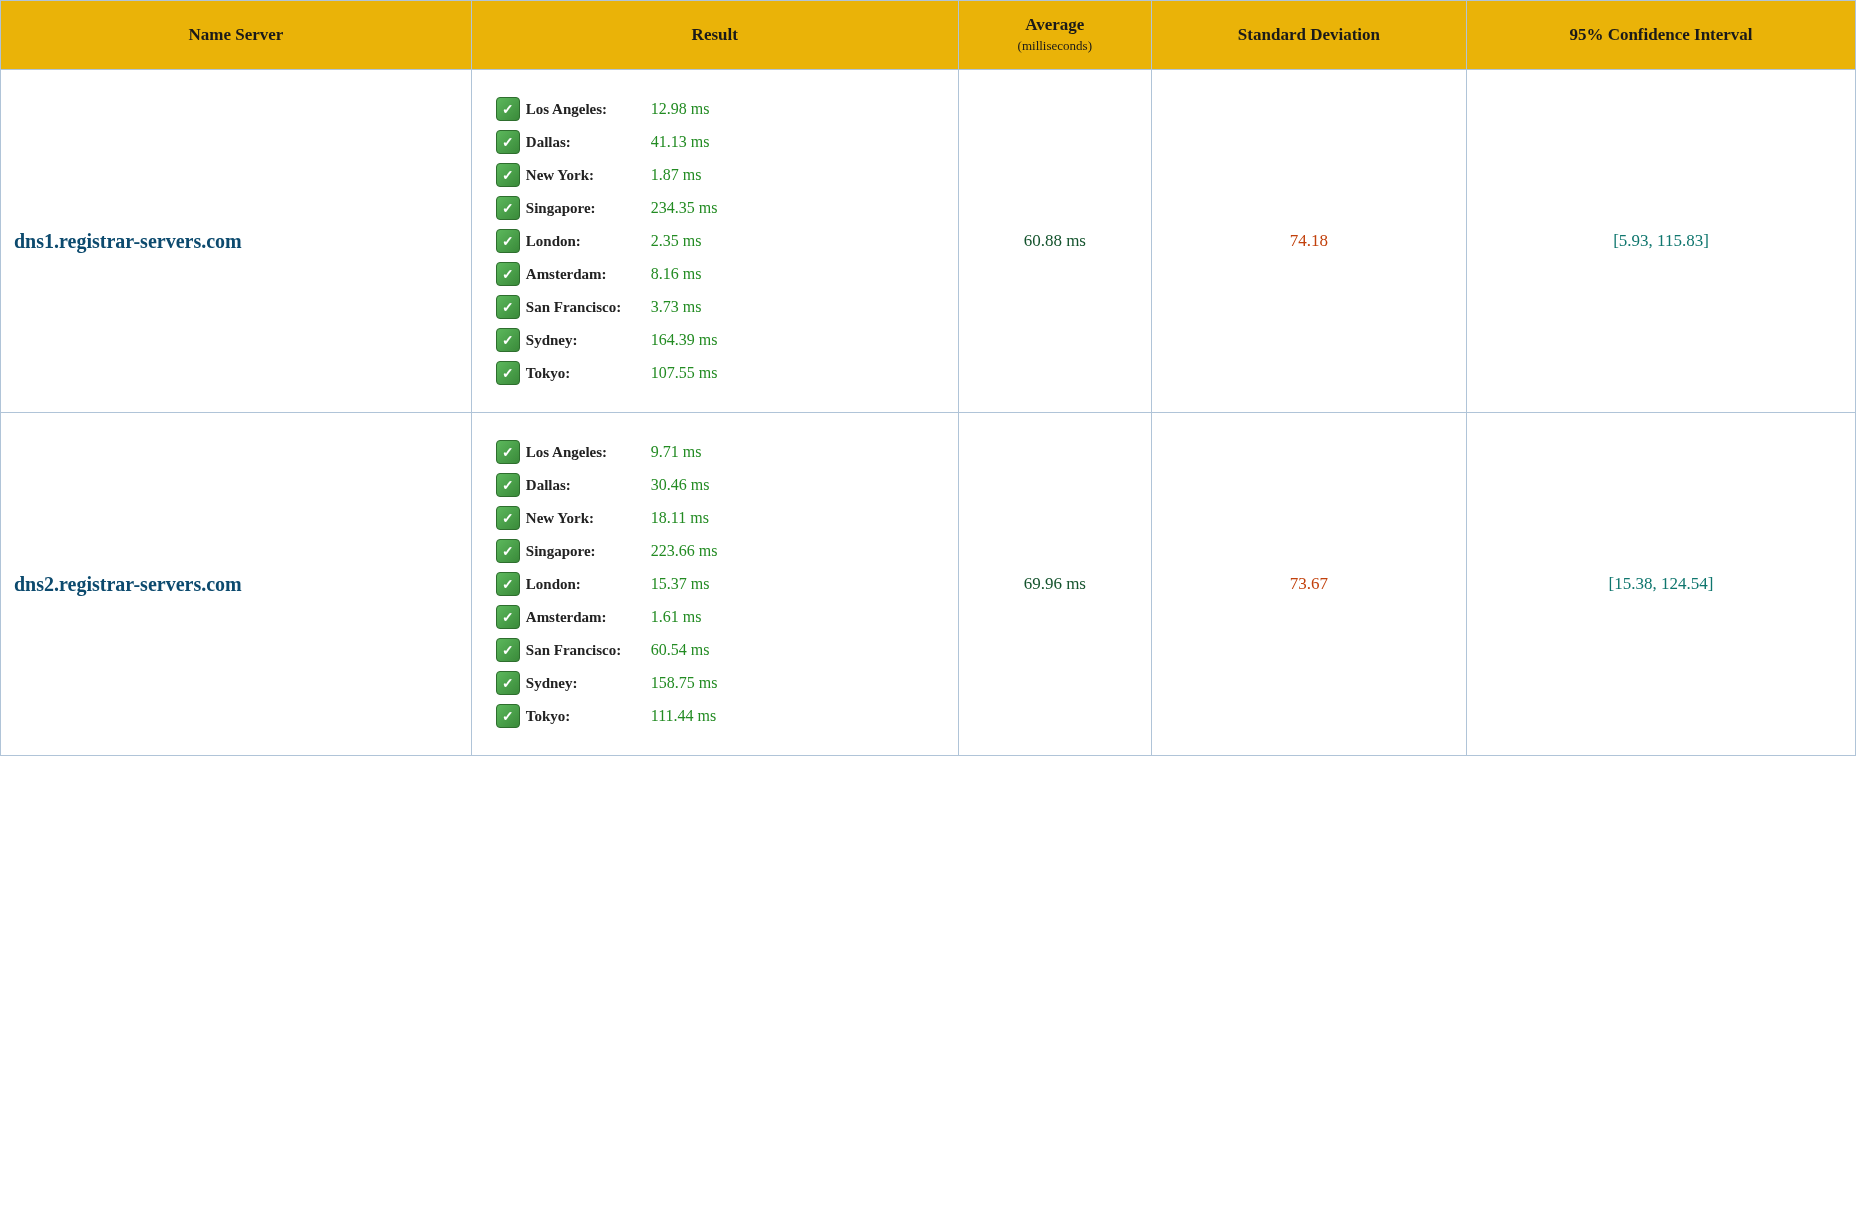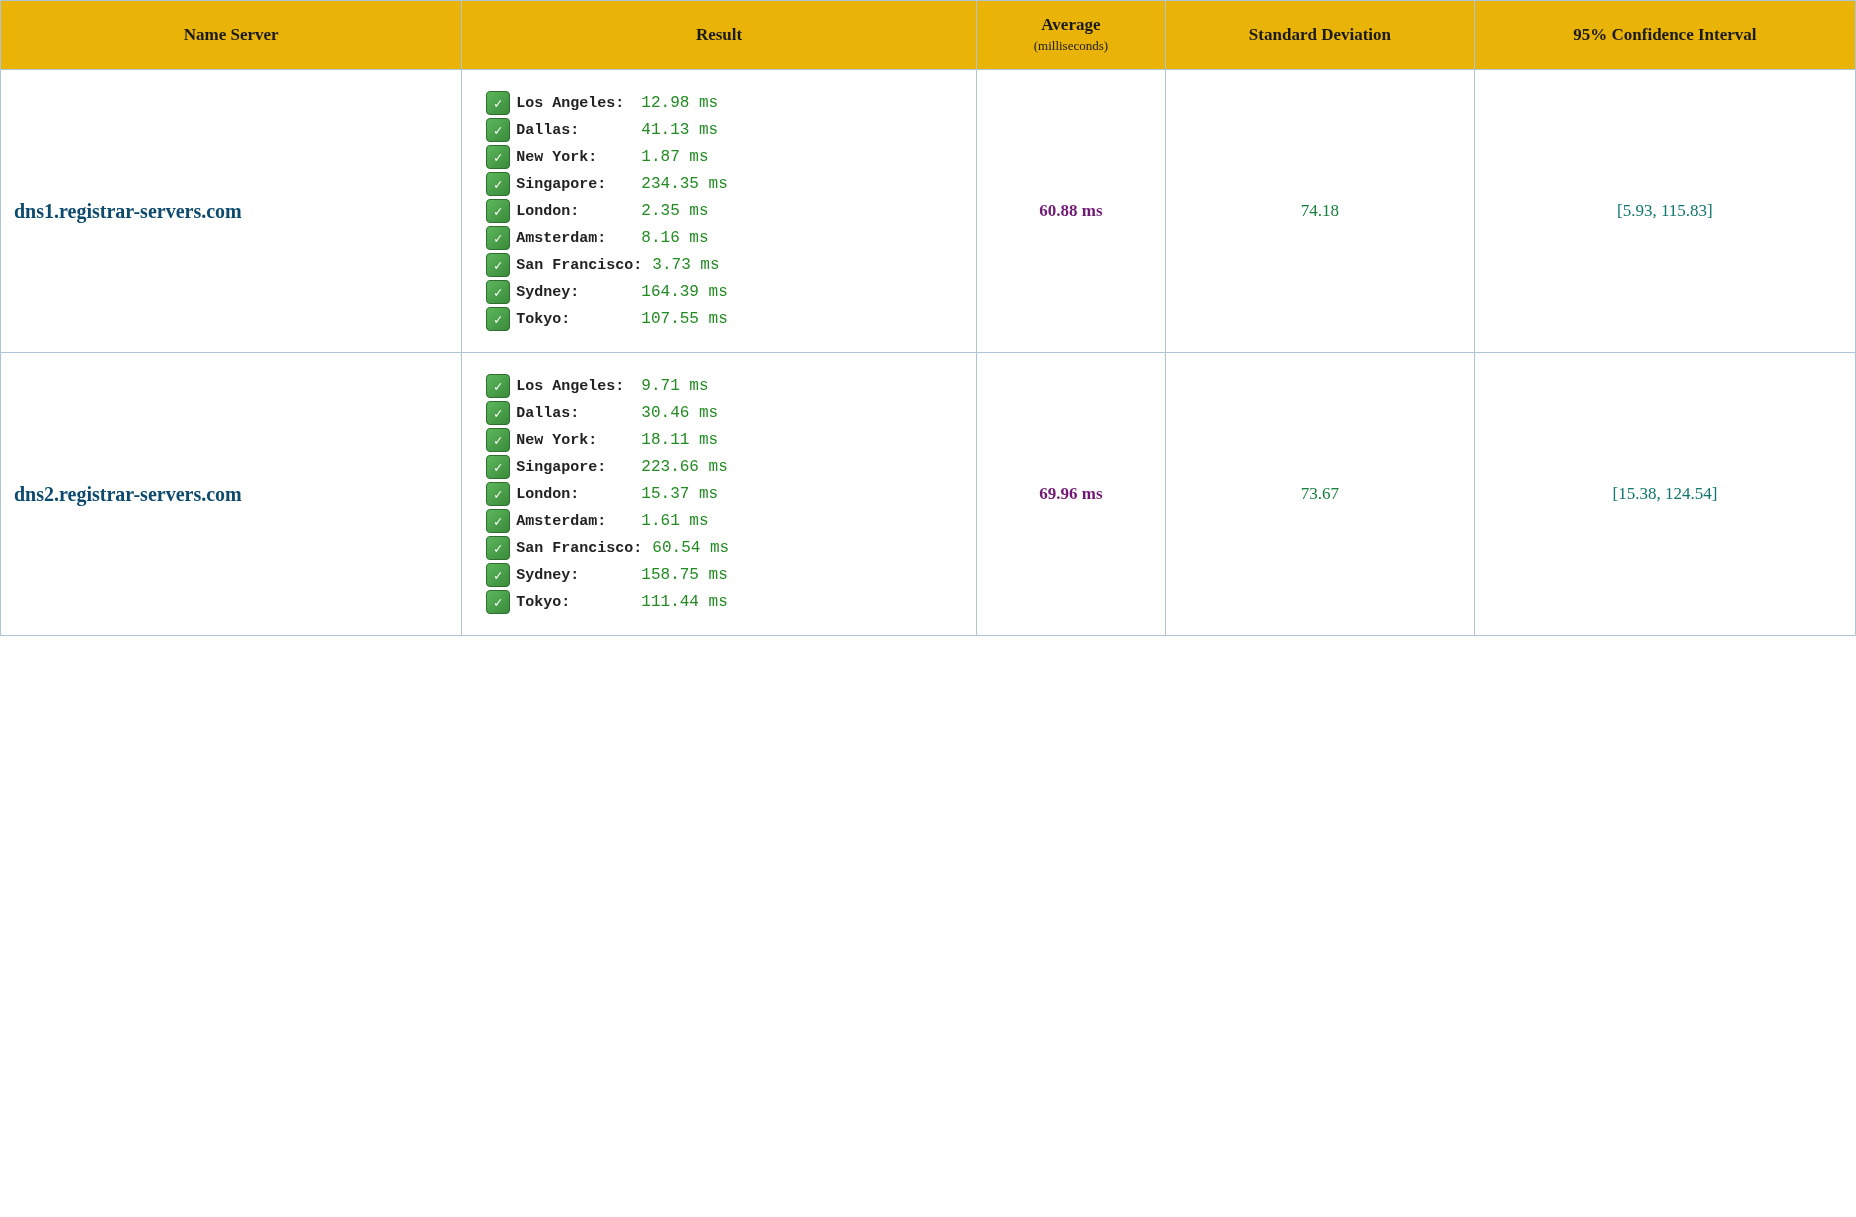--- a/index.html
+++ b/index.html
@@ -48,23 +48,22 @@
       text-align: left;
       padding-left: 13px;
     }
     .results-cell {
       text-align: left;
       padding: 18px 24px;
     }
     .result-row {
       display: flex;
       align-items: center;
-      margin: 3px 0;
+      margin: 9px 0;
       gap: 6px;
-      font-family: Liberation Mono, monospace;
     }
     .check-icon {
       display: inline-flex;
       align-items: center;
       justify-content: center;
       width: 24px;
       height: 24px;
       background: linear-gradient(135deg, #5cb85c 0%, #3a8a3a 100%);
       border-radius: 4px;
       border: 1px solid #2e6e2e;
@@ -82,26 +81,26 @@
       font-size: 15px;
       min-width: 115px;
     }
     .location-ms {
       color: #228b22;
       font-size: 16px;
       margin-left: 4px;
     }
     .avg-cell {
       font-size: 17px;
-      font-weight: bold;
-      color: #701a75;
+      font-weight: normal;
+      color: #14532d;
     }
     .stddev-cell {
       font-size: 17px;
-      color: #15803d;
+      color: #c2410c;
     }
     .ci-cell {
       font-size: 17px;
       color: #0f766e;
     }
   </style>
 </head>
 <body>
 
 <table>

